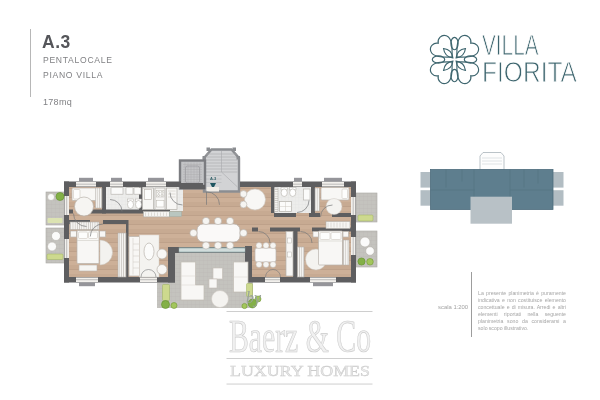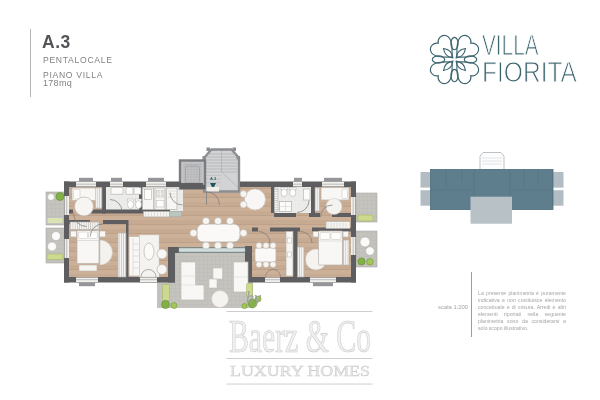--- a/index.html
+++ b/index.html
@@ -17,21 +17,21 @@
 <div class="page">
 
   <div class="infoline"></div>
 
   <div class="a3">A.3</div>
 
   <div class="sub" style="top:55px;">PENTALOCALE</div>
 
   <div class="sub" style="top:70px;">PIANO VILLA</div>
 
-  <div class="mq" style="top:78px;text-align:right;">178mq</div>
+  <div class="mq" style="top:97px;text-align:right;">178mq</div>
 
   <div class="scala">scala 1:200</div>
 
   <div class="vline2"></div>
 
   <div class="fine">La presente planimetria è puramente indicativa e non costituisce elemento concettuale e di misura. Arredi e altri elementi riportati nella seguente planimetria sono da considerarsi a solo scopo illustrativo.</div>
 
   <svg width="600" height="400" viewBox="0 0 600 400" style="position:absolute;left:0;top:0;">
     <defs>
       <pattern id="wood" width="600" height="9" patternUnits="userSpaceOnUse">

